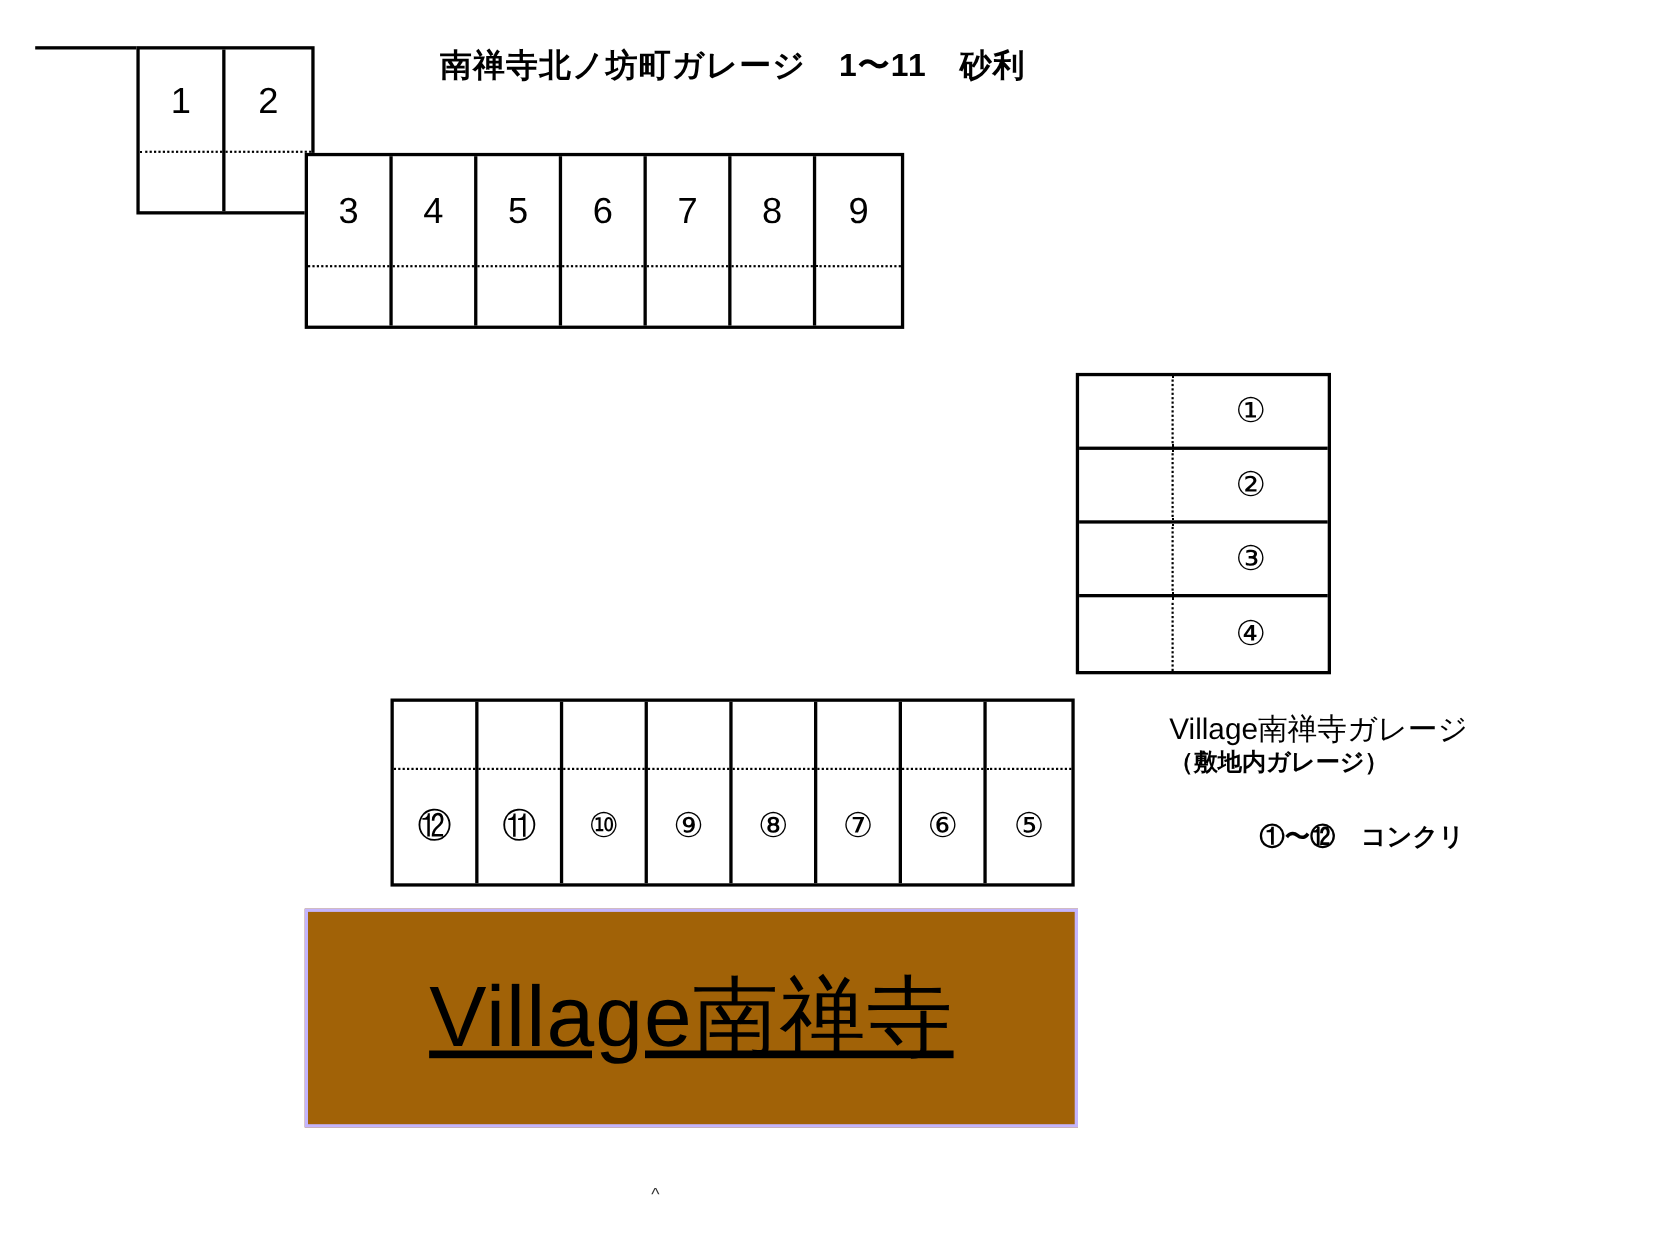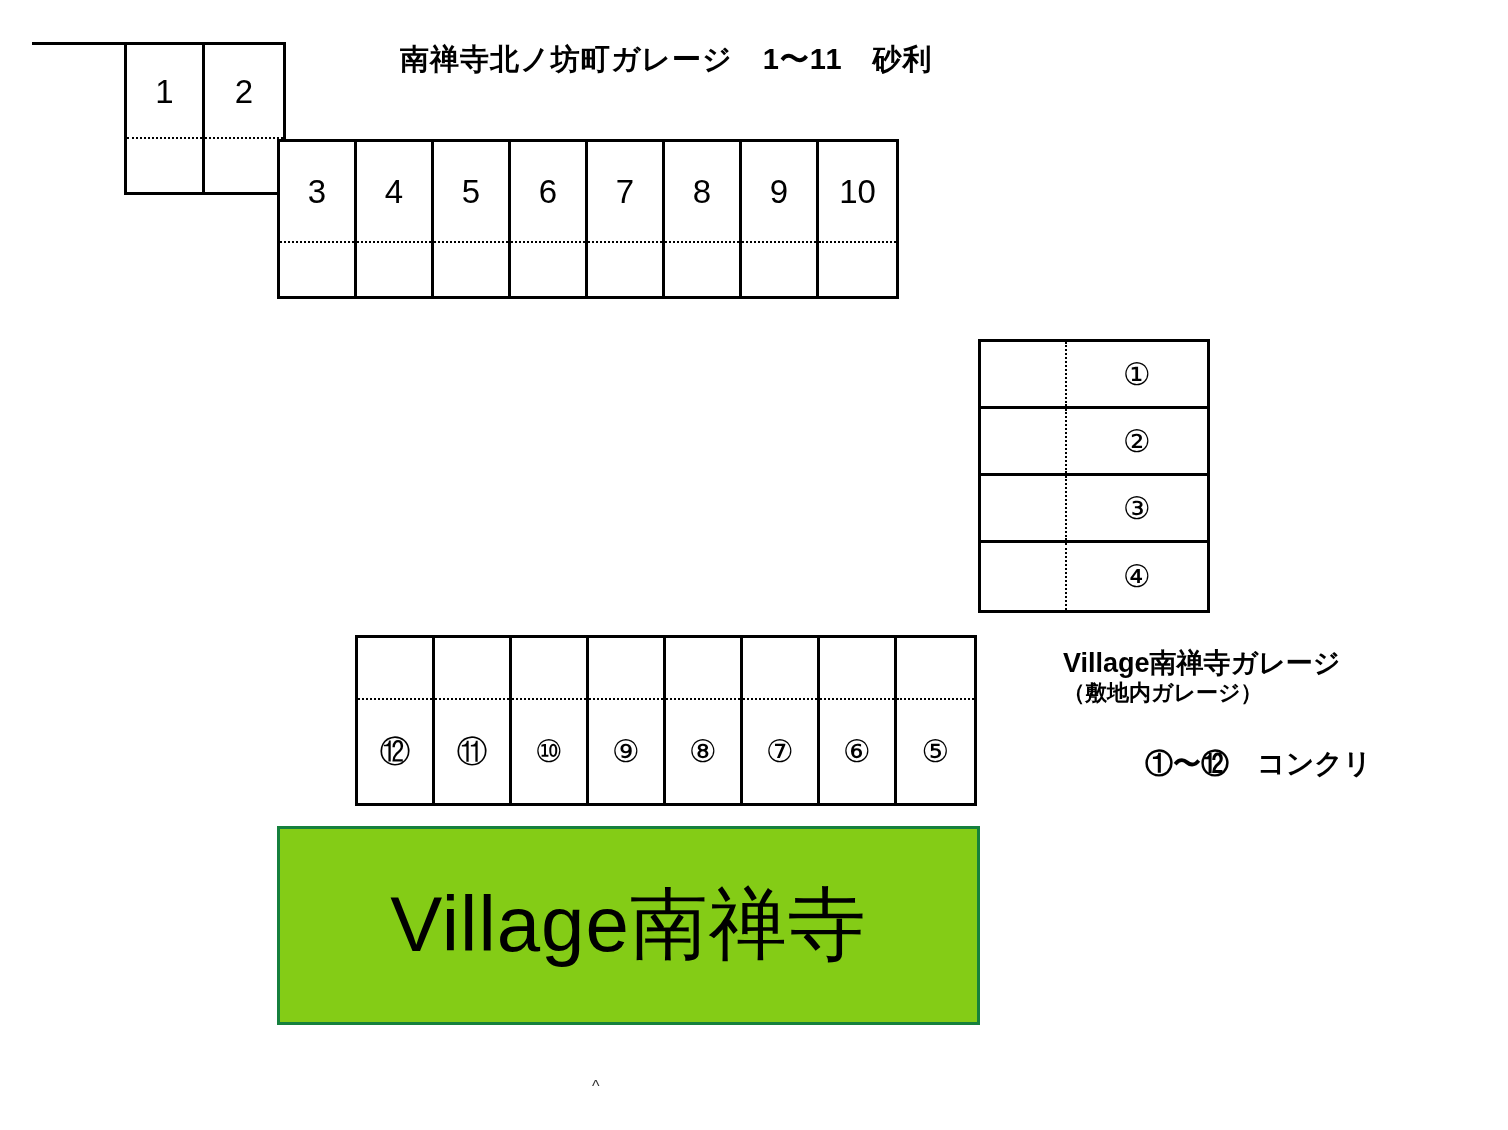--- a/index.html
+++ b/index.html
@@ -120,50 +120,51 @@
   #block-d { left: 355px; top: 635px; }
   #block-d .stall { width: 77px; }
   #block-d .upper { height: 60px; }
   #block-d .lower { height: 105px; }
 
   
   .side-label-1 {
     left: 1063px;
     top: 645px;
     font-size: 27px;
-    font-weight: bold;
+    font-weight: normal;
     white-space: nowrap;
   }
   .side-label-2 {
     left: 1063px;
     top: 678px;
     font-size: 22px;
     font-weight: bold;
     white-space: nowrap;
   }
   .side-label-3 {
     left: 1145px;
     top: 745px;
-    font-size: 28px;
+    font-size: 23px;
     font-weight: bold;
     white-space: nowrap;
   }
 
   
   #village-box {
     left: 277px;
     top: 826px;
     width: 703px;
     height: 199px;
-    border: 3px solid #15803d;
+    border: 3px solid #c4b5fd;
     box-sizing: border-box;
     display: flex;
     align-items: center;
     justify-content: center;
-    background: #84cc16;
+    background: #a16207;
+    text-decoration: underline;
   }
   #village-box .village-text {
     font-size: 78px;
     letter-spacing: 1px;
     white-space: nowrap;
   }
 
   
   .bottom-caret {
     left: 592px;
@@ -232,26 +233,20 @@
           <span class="stall-num">8</span>
         </div>
       <div class="lower dashed-div"></div>
     </div>
     <div class="stall">
       <div class="upper">
           <span class="stall-num">9</span>
         </div>
       <div class="lower dashed-div"></div>
     </div>
-    <div class="stall">
-      <div class="upper">
-          <span class="stall-num">10</span>
-        </div>
-      <div class="lower dashed-div"></div>
-    </div>
   </div>
 
   <div class="abs" id="block-c">
     <div class="crow">
       <div class="left-cell"></div>
       <div class="right-cell">
           <span class="stall-num-circ">①</span>
         </div>
     </div>
     <div class="crow">

